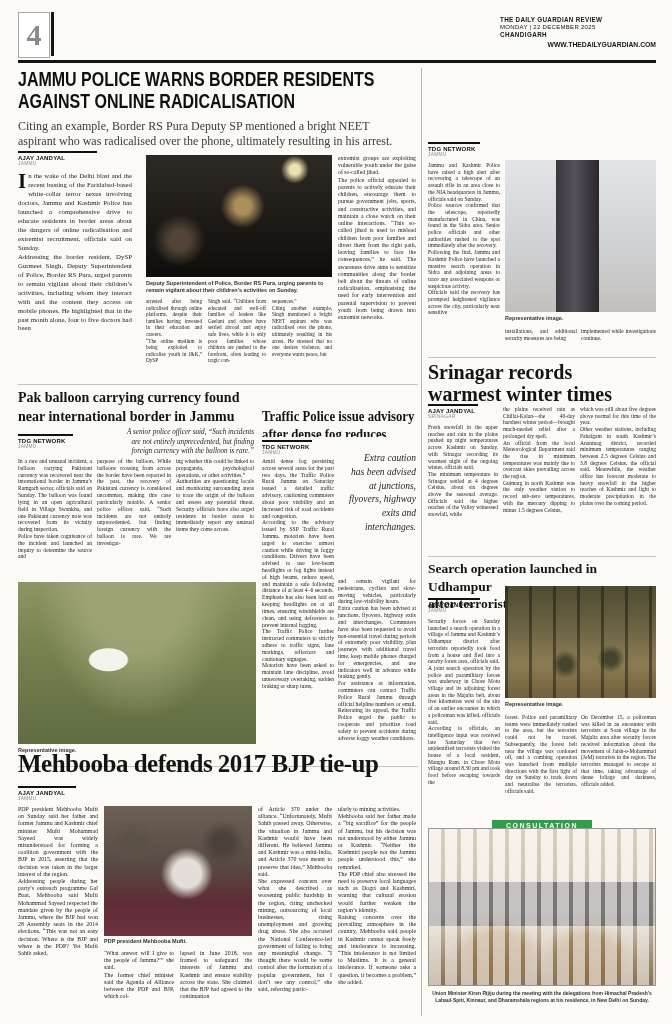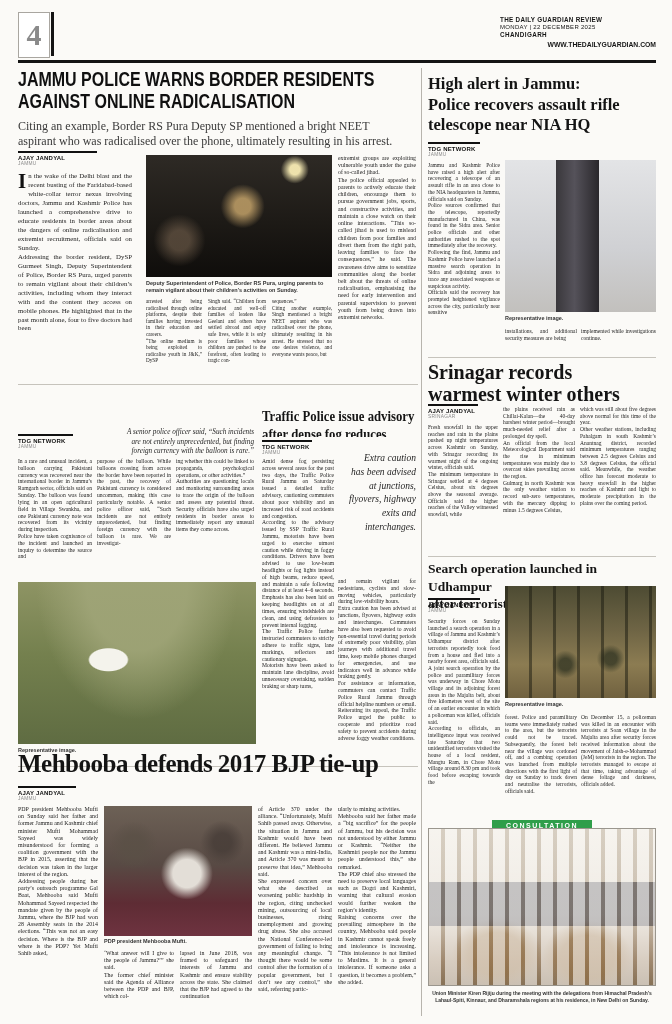--- a/index.html
+++ b/index.html
@@ -81,20 +81,22 @@
 “The online medium is being exploited to radicalise youth in J&amp;K,” DySP</div>
   <div class="abs bt" style="left:208px;top:298px;width:58px;height:80px;font-size:5.2px;line-height:1.27;">Singh said. “Children from educated and well-off families of leaders like Geelani and others have settled abroad and enjoy safe lives, while it is only poor families whose children are pushed to the forefront, often leading to tragic con-</div>
   <div class="abs bt" style="left:272px;top:298px;width:60px;height:80px;font-size:5.2px;line-height:1.27;">sequences.”
 Citing another example, Singh mentioned a bright NEET aspirant who was radicalised over the phone, ultimately resulting in his arrest. He stressed that no one desires violence, and everyone wants peace, but</div>
 
   <div class="abs bt" style="left:338px;top:155px;width:78px;height:224px;font-size:5.8px;line-height:1.25;">extremist groups are exploiting vulnerable youth under the guise of so-called jihad.
 The police official appealed to parents to actively educate their children, encourage them to pursue government jobs, sports, and constructive activities, and maintain a close watch on their online interactions. “This so-called jihad is used to mislead children from poor families and divert them from the right path, leaving families to face the consequences,” he said. The awareness drive aims to sensitize communities along the border belt about the threats of online radicalisation, emphasising the need for early intervention and parental supervision to prevent youth from being drawn into extremist networks.</div>
 
   <div class="abs rule-h" style="left:18px;top:384px;width:400px;"></div>
 
+  <div class="abs hl-serif" style="left:18px;top:389px;width:238px;font-size:14px;line-height:1.35;">Pak balloon carrying currency found
+near international border in Jammu</div>
   <div class="abs byline" style="left:18px;top:434px;width:76px;">
     <div class="rule"></div>
     <div class="nm">TDG NETWORK</div>
     <div class="loc">JAMMU</div>
   </div>
   <div class="abs pq" style="left:100px;top:428px;width:154px;height:28px;font-size:7.2px;line-height:1.35;">A senior police officer said, “Such incidents
 are not entirely unprecedented, but finding
 foreign currency with the balloon is rare.”</div>
 
   <div class="abs bt" style="left:18px;top:458px;width:74px;height:120px;font-size:5.6px;line-height:1.22;">In a rare and unusual incident, a balloon carrying Pakistani currency was recovered near the international border in Jammu’s Ramgarh sector, officials said on Sunday. The balloon was found lying in an open agricultural field in Village Swankha, and one Pakistani currency note was recovered from its vicinity during inspection.
@@ -162,23 +164,20 @@
 
   <div class="abs bt" style="left:258px;top:806px;width:74px;height:218px;font-size:5.9px;line-height:1.22;">of Article 370 under the alliance. “Unfortunately, Mufti Sahib passed away. Otherwise, the situation in Jammu and Kashmir would have been different. He believed Jammu and Kashmir was a mini-India, and Article 370 was meant to preserve that idea,” Mehbooba said.
 She expressed concern over what she described as worsening public hardship in the region, citing unchecked mining, outsourcing of local businesses, rising unemployment and growing drug abuse. She also accused the National Conference-led government of failing to bring any meaningful change. “I thought there would be some control after the formation of a popular government, but I don’t see any control,” she said, referring partic-</div>
   <div class="abs bt" style="left:338px;top:806px;width:78px;height:218px;font-size:5.9px;line-height:1.22;">ularly to mining activities.
 Mehbooba said her father made a “big sacrifice” for the people of Jammu, but his decision was not understood by either Jammu or Kashmir. “Neither the Kashmiri people nor the Jammu people understood this,” she remarked.
 The PDP chief also stressed the need to preserve local languages such as Dogri and Kashmiri, warning that cultural erosion would further weaken the region’s identity.
 Raising concerns over the prevailing atmosphere in the country, Mehbooba said people in Kashmir cannot speak freely and intolerance is increasing. “This intolerance is not limited to Muslims. It is a general intolerance. If someone asks a question, it becomes a problem,” she added.</div>
 
   <div class="abs rule-v" style="left:421px;top:68px;height:948px;"></div>
 
-  <div class="abs hl-serif" style="left:428px;top:74px;width:230px;font-size:16.5px;line-height:1.25;">High alert in Jammu:
-Police recovers assault rifle
-telescope near NIA HQ</div>
   <div class="abs byline" style="left:428px;top:142px;width:72px;">
     <div class="rule"></div>
     <div class="nm">TDG NETWORK</div>
     <div class="loc">JAMMU</div>
   </div>
   <div class="abs bt" style="left:428px;top:162px;width:72px;height:192px;font-size:5.5px;line-height:1.22;">Jammu and Kashmir Police have raised a high alert after recovering a telescope of an assault rifle in an area close to the NIA headquarters in Jammu, officials said on Sunday.
 Police sources confirmed that the telescope, reportedly manufactured in China, was found in the Sidra area. Senior police officials and other authorities rushed to the spot immediately after the recovery.
 Following the find, Jammu and Kashmir Police have launched a massive search operation in Sidra and adjoining areas to trace any associated weapons or suspicious activity.
 Officials said the recovery has prompted heightened vigilance across the city, particularly near sensitive</div>
 
@@ -187,21 +186,21 @@
         linear-gradient(90deg, rgba(0,0,0,0) 34%, #3a383c 34%, #55525a 46%, #2a282c 62%, rgba(0,0,0,0) 62%),
         radial-gradient(ellipse 26px 16px at 50% 38%, #7a4a33 0 60%, rgba(122,74,51,0) 66%),
         linear-gradient(180deg,#e3e4e6 0%,#cfd0d3 60%,#c2c0bd 100%);"></div>
   <div class="abs caption" style="left:505px;top:315px;width:151px;color:#333;">Representative image.</div>
   <div class="abs bt" style="left:505px;top:328px;width:72px;height:22px;font-size:5.5px;line-height:1.22;">installations, and additional security measures are being</div>
   <div class="abs bt" style="left:581px;top:328px;width:75px;height:22px;font-size:5.5px;line-height:1.22;">implemented while investigations continue.</div>
 
   <div class="abs rule-h" style="left:428px;top:357px;width:228px;"></div>
 
   <div class="abs hl-serif" style="left:428px;top:361px;width:228px;font-size:20px;line-height:1.12;">Srinagar records
-warmest winter others</div>
+warmest winter times</div>
   <div class="abs byline" style="left:428px;top:404px;width:70px;">
     <div class="rule"></div>
     <div class="nm">AJAY JANDYAL</div>
     <div class="loc">SRINAGAR</div>
   </div>
   <div class="abs bt" style="left:428px;top:424px;width:70px;height:128px;font-size:5.5px;line-height:1.22;">Fresh snowfall in the upper reaches and rain in the plains pushed up night temperatures across Kashmir on Sunday, with Srinagar recording its warmest night of the ongoing winter, officials said.
 The minimum temperature in Srinagar settled at 4 degrees Celsius, about six degrees above the seasonal average. Officials said the higher reaches of the Valley witnessed snowfall, while</div>
   <div class="abs bt" style="left:503px;top:406px;width:72px;height:146px;font-size:5.5px;line-height:1.22;">the plains received rain as Chillai-Kalan—the 40-day harshest winter period—brought much-needed relief after a prolonged dry spell.
 An official from the local Meteorological Department said the rise in minimum temperatures was mainly due to overcast skies prevailing across the region.
 Gulmarg in north Kashmir was the only weather station to record sub-zero temperatures, with the mercury dipping to minus 1.5 degrees Celsius,</div>

